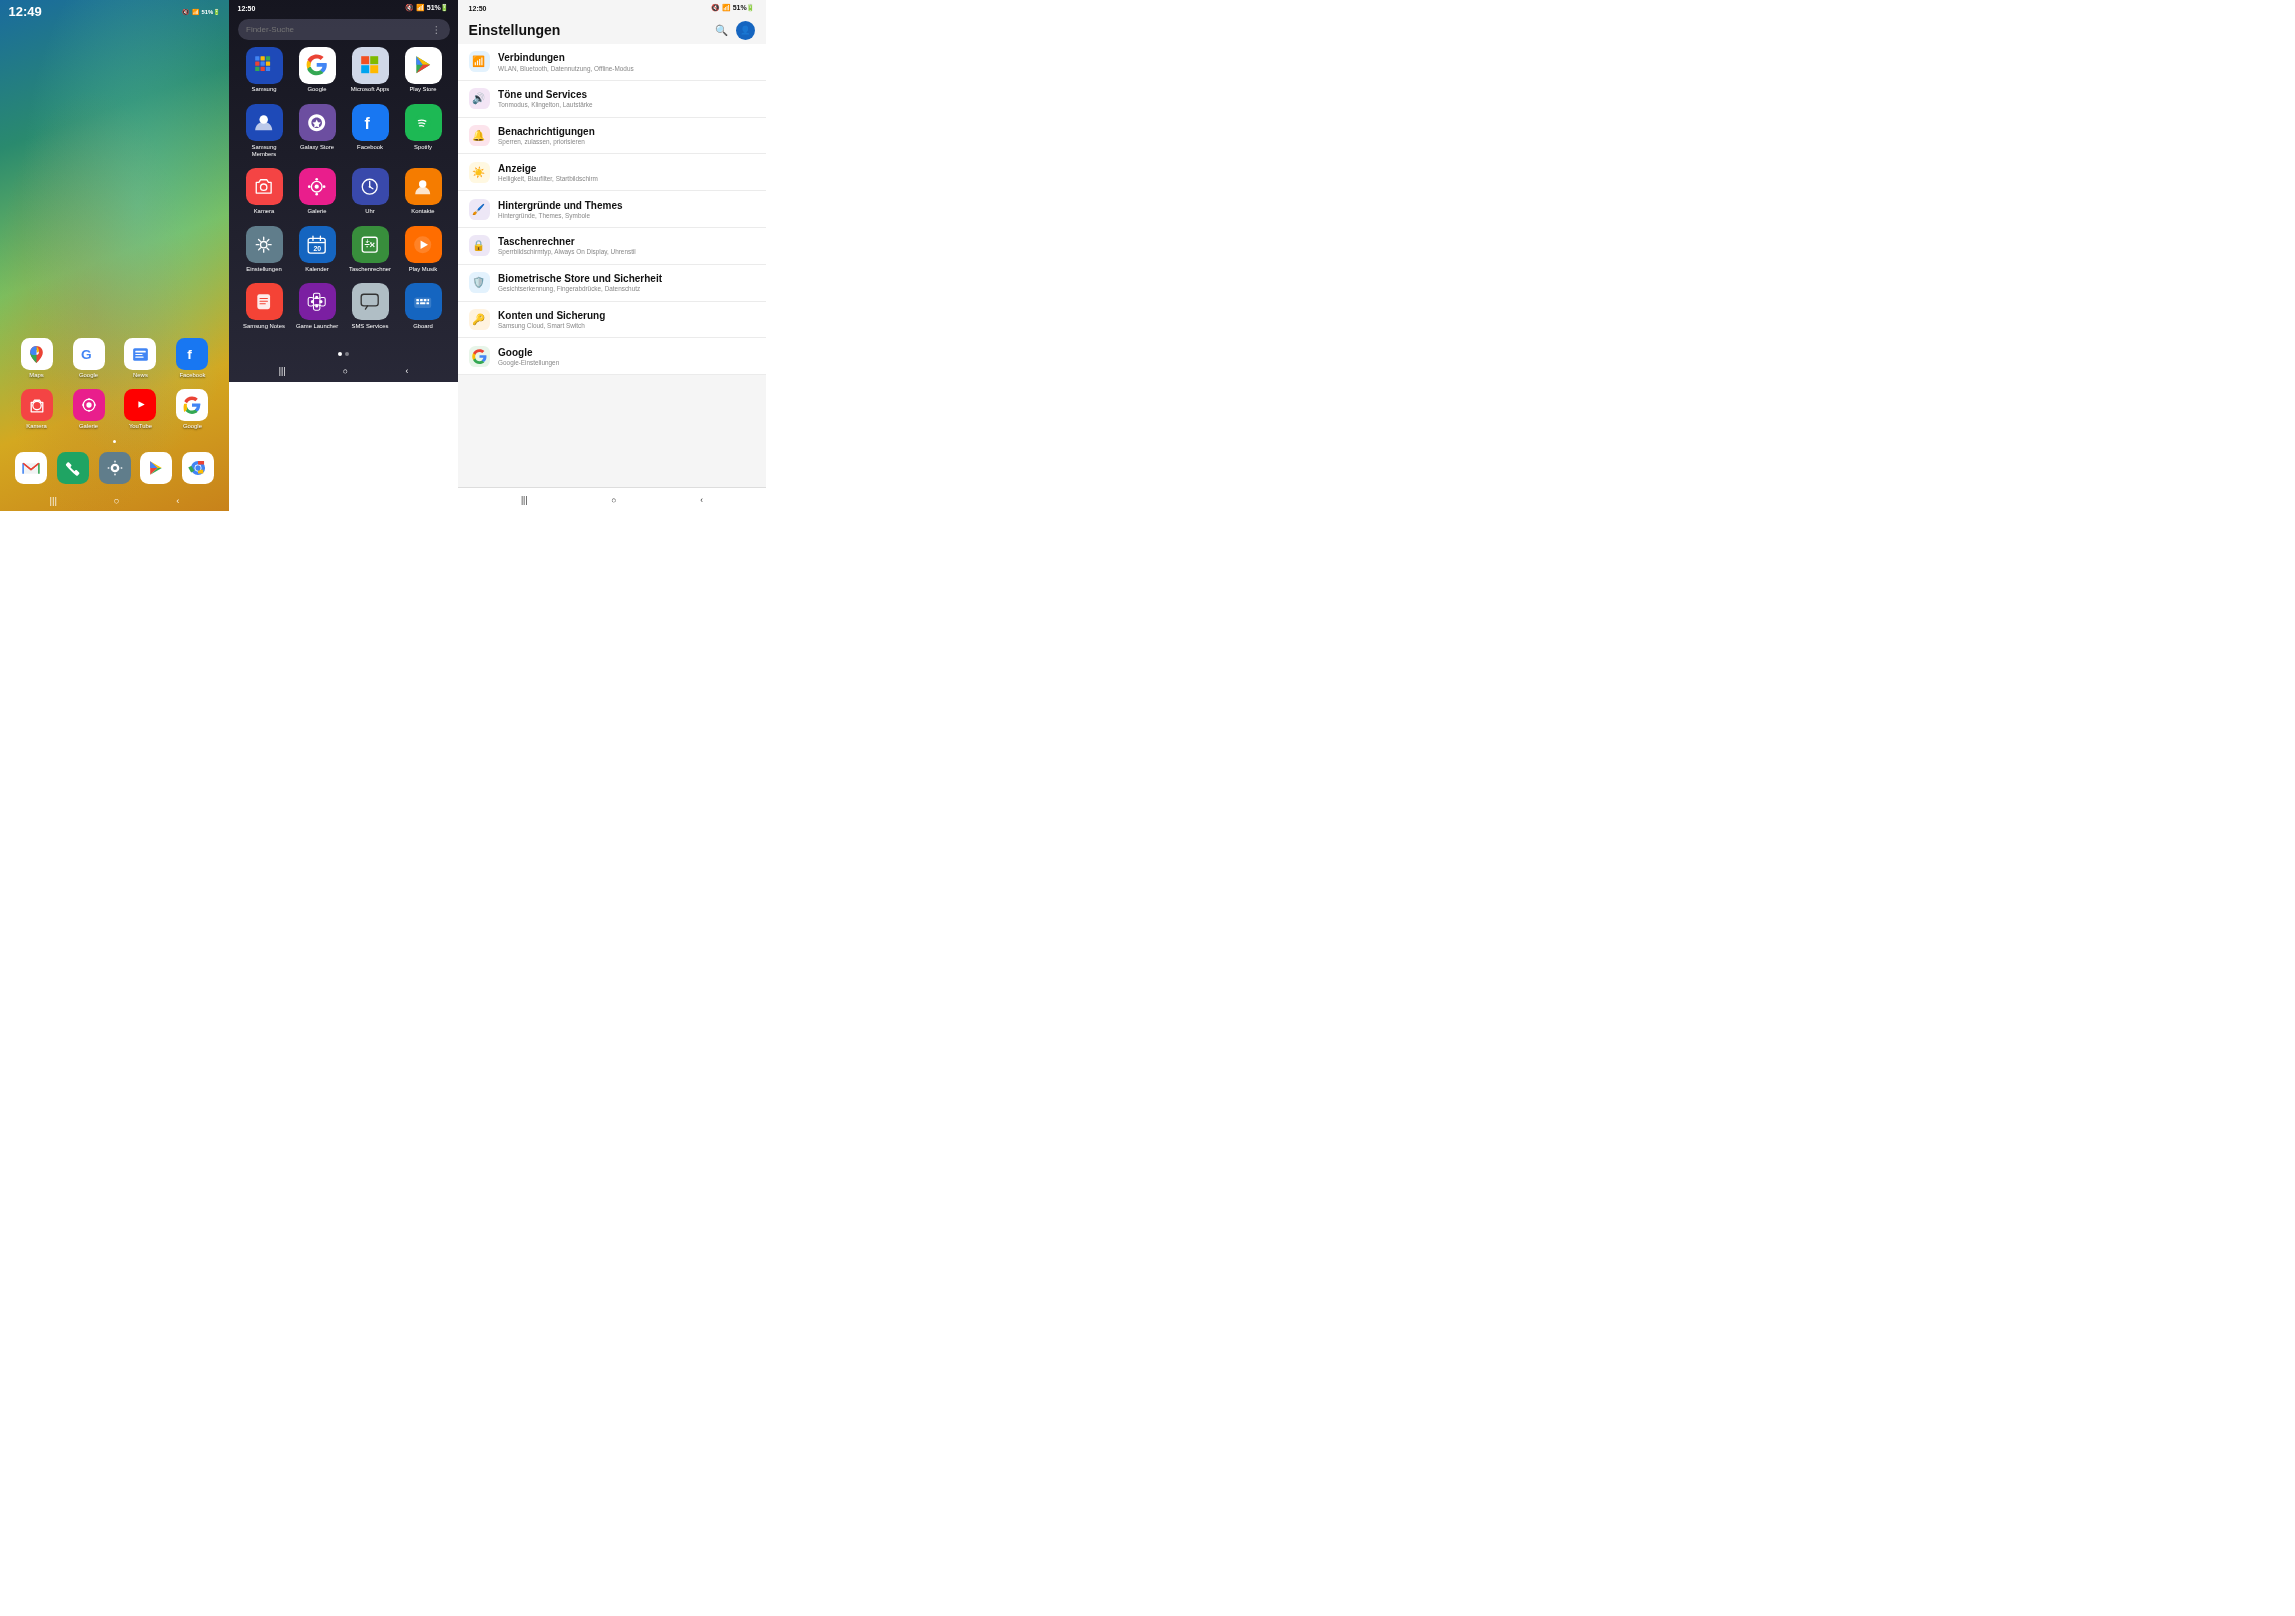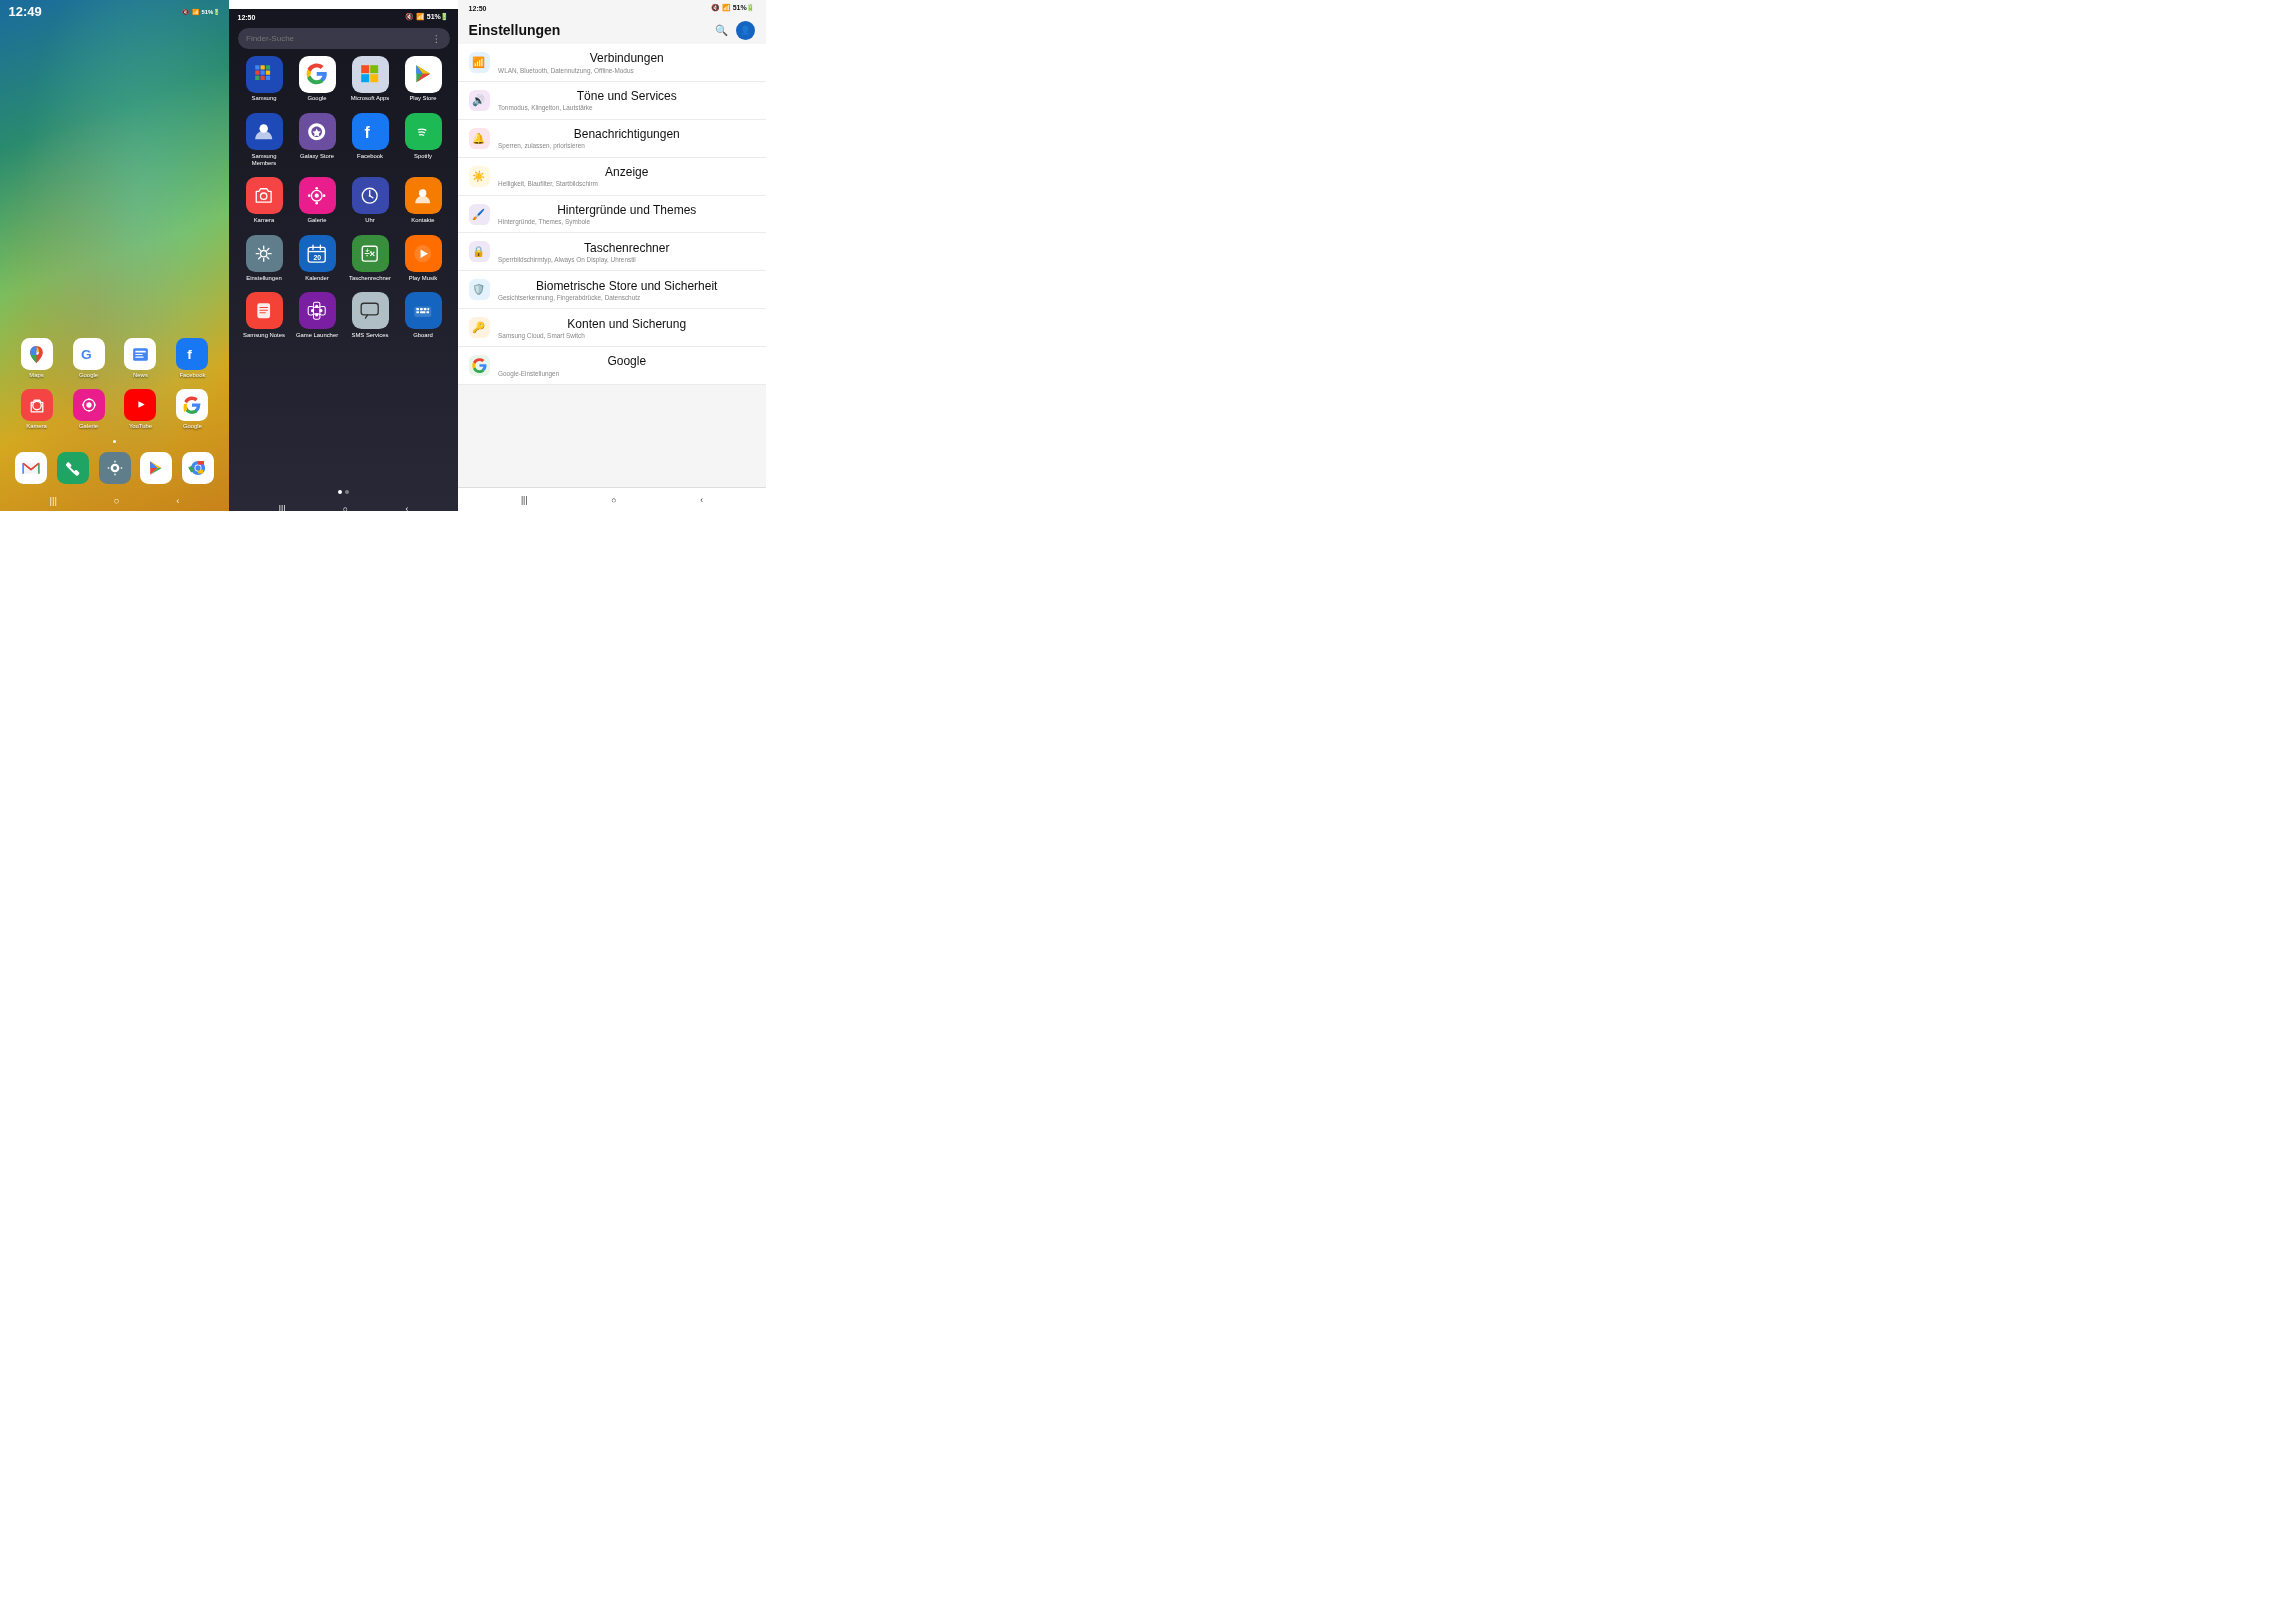--- a/index.html
+++ b/index.html
@@ -121,26 +121,25 @@
     .page-dot {
       width: 3.2px; height: 3.2px;
       border-radius: 50%;
       background: rgba(255,255,255,0.5);
     }
     .page-dot.active { background: white; }
 
     
     .panel-drawer {
       width: 229px;
-      height: 511px;
+      height: 382px;
       position: relative;
       overflow: hidden;
       flex-shrink: 0;
       background: rgba(30,30,40,0.92);
-      margin-top: 9px;
     }
     .drawer-bg {
       position: absolute;
       inset: 0;
       background: linear-gradient(180deg, rgba(20,20,30,0.95) 0%, rgba(40,40,55,0.97) 100%);
     }
     .drawer-content {
       position: relative;
       z-index: 10;
       height: 100%;
@@ -296,25 +295,24 @@
       width: 21px; height: 21px;
       border-radius: 6.4px;
       display: flex;
       align-items: center;
       justify-content: center;
       font-size: 10.6px;
       flex-shrink: 0;
     }
     .settings-item-text { flex: 1; }
     .settings-item-title {
-      font-size: 12px;
-      font-weight: 400;
+      font-size: 10px;
+      font-weight: 700;
       color: #111;
       margin-bottom: 1.1px;
-      text-align: center;
     }
     .settings-item-sub {
       font-size: 6.4px;
       color: #888;
     }
     .settings-nav {
       display: flex;
       justify-content: space-around;
       padding: 6.4px 21px;
       background: white;

